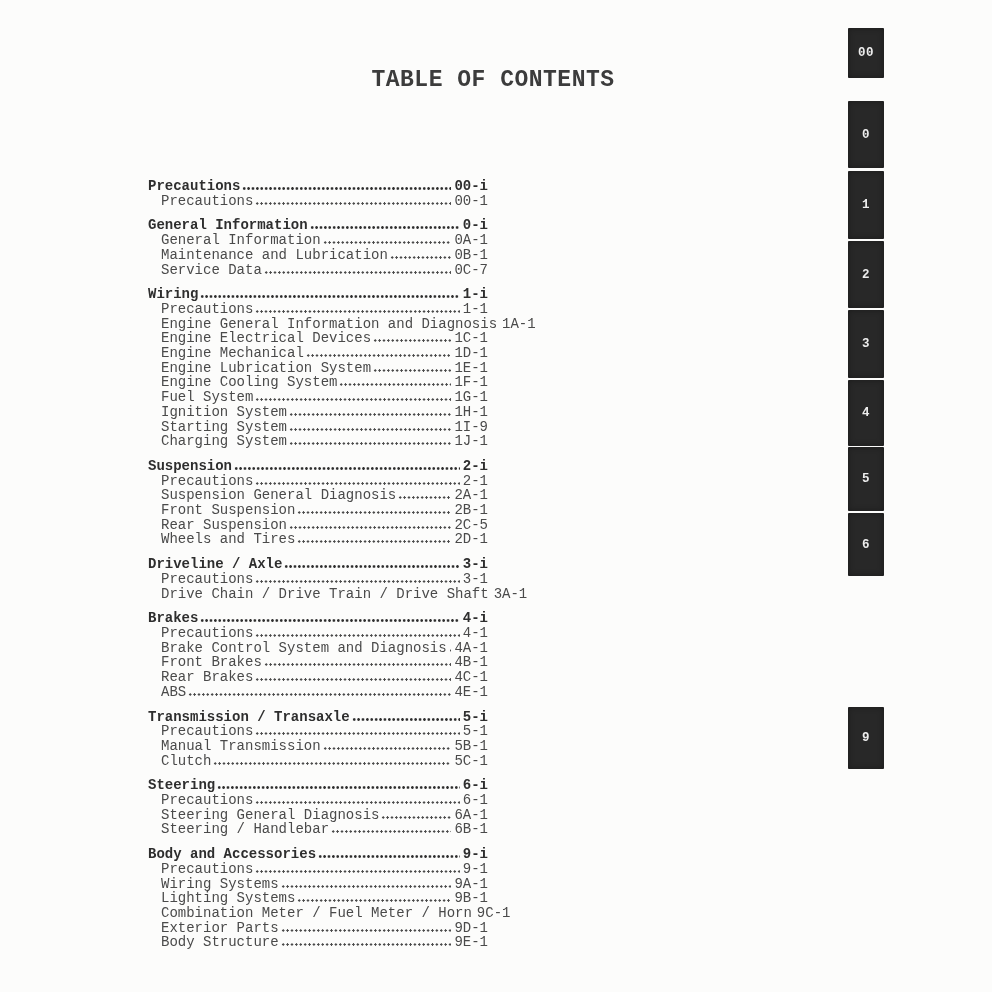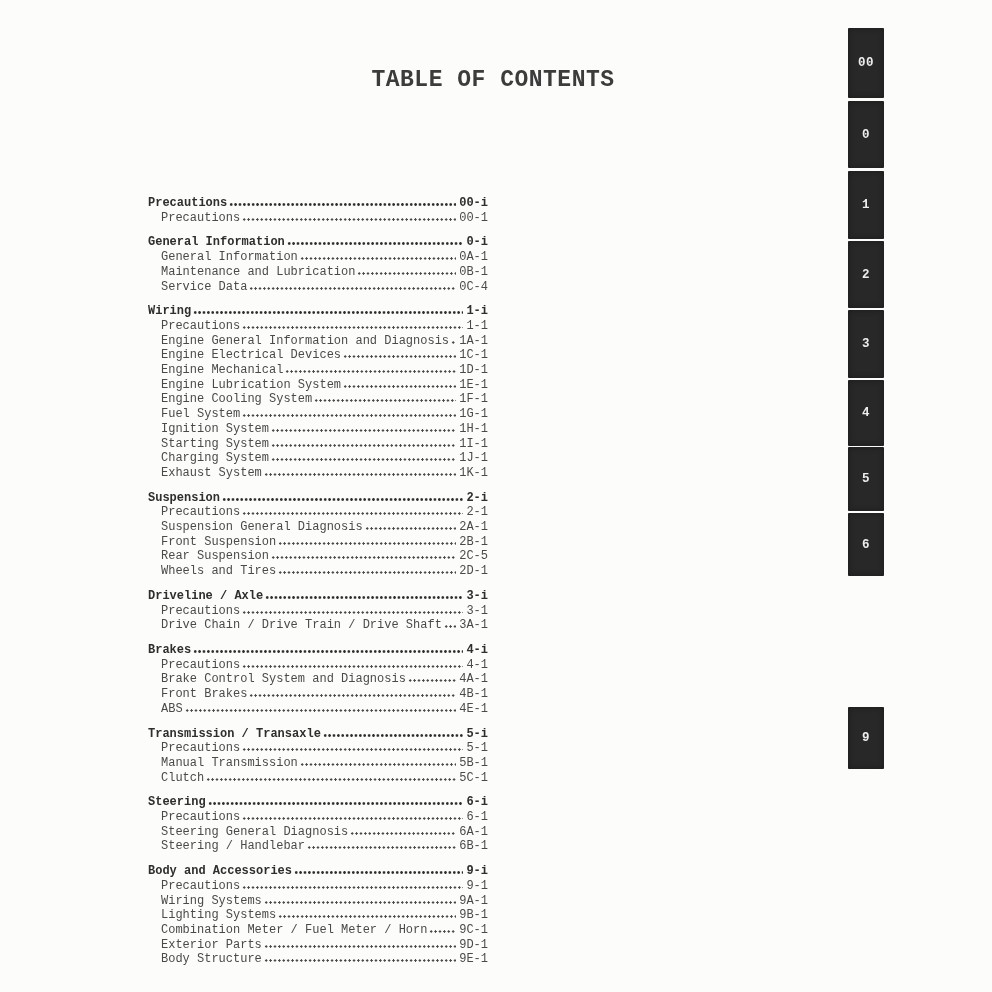--- a/index.html
+++ b/index.html
@@ -15,22 +15,22 @@
     top:67px;left:0;width:986px;
     margin:0;
     text-align:center;
     font-size:23px;
     font-weight:700;
     letter-spacing:0.5px;
     color:var(--title-text,#3c3c3c);
   }
   .toc{
     position:absolute;
-    left:148px;top:196px;width:340px;
-    font-size:12px;
+    left:148px;top:179px;width:340px;
+    font-size:14px;
     line-height:14.7px;
     color:var(--item-text,#4a4a4a);
   }
   .section{margin-top:10px;}
   .section:first-child{margin-top:0;}
   .row{display:flex;align-items:baseline;color:var(--item-text,#4a4a4a);}
   .row.head{font-weight:700;color:var(--heading-text,#2e2e2e);}
   .row.sub{padding-left:13px;}
   .label{white-space:nowrap;}
   .pg{white-space:nowrap;}
@@ -89,21 +89,21 @@
           <span class="pg">0A-1</span>
         </div>
         <div class="row sub">
           <span class="label">Maintenance and Lubrication</span>
           <span class="dots"></span>
           <span class="pg">0B-1</span>
         </div>
         <div class="row sub">
           <span class="label">Service Data</span>
           <span class="dots"></span>
-          <span class="pg">0C-4</span>
+          <span class="pg">0C-7</span>
         </div>
       </div>
       <div class="section">
         <div class="row head">
           <span class="label">Wiring</span>
           <span class="dots"></span>
           <span class="pg">1-i</span>
         </div>
         <div class="row sub">
           <span class="label">Precautions</span>
@@ -141,32 +141,27 @@
           <span class="pg">1G-1</span>
         </div>
         <div class="row sub">
           <span class="label">Ignition System</span>
           <span class="dots"></span>
           <span class="pg">1H-1</span>
         </div>
         <div class="row sub">
           <span class="label">Starting System</span>
           <span class="dots"></span>
-          <span class="pg">1I-1</span>
+          <span class="pg">1I-9</span>
         </div>
         <div class="row sub">
           <span class="label">Charging System</span>
           <span class="dots"></span>
           <span class="pg">1J-1</span>
         </div>
-        <div class="row sub">
-          <span class="label">Exhaust System</span>
-          <span class="dots"></span>
-          <span class="pg">1K-1</span>
-        </div>
       </div>
       <div class="section">
         <div class="row head">
           <span class="label">Suspension</span>
           <span class="dots"></span>
           <span class="pg">2-i</span>
         </div>
         <div class="row sub">
           <span class="label">Precautions</span>
           <span class="dots"></span>
@@ -223,20 +218,25 @@
         </div>
         <div class="row sub">
           <span class="label">Brake Control System and Diagnosis</span>
           <span class="dots"></span>
           <span class="pg">4A-1</span>
         </div>
         <div class="row sub">
           <span class="label">Front Brakes</span>
           <span class="dots"></span>
           <span class="pg">4B-1</span>
+        </div>
+        <div class="row sub">
+          <span class="label">Rear Brakes</span>
+          <span class="dots"></span>
+          <span class="pg">4C-1</span>
         </div>
         <div class="row sub">
           <span class="label">ABS</span>
           <span class="dots"></span>
           <span class="pg">4E-1</span>
         </div>
       </div>
       <div class="section">
         <div class="row head">
           <span class="label">Transmission / Transaxle</span>
@@ -313,21 +313,21 @@
           <span class="pg">9D-1</span>
         </div>
         <div class="row sub">
           <span class="label">Body Structure</span>
           <span class="dots"></span>
           <span class="pg">9E-1</span>
         </div>
       </div>
     </div>
   <div class="tab-col" id="tabs">
-      <div class="tab" style="top: 28px; height: 70px;">
+      <div class="tab" style="top: 28px; height: 50px;">
         <span>00</span>
       </div>
       <div class="tab" style="top: 101px; height: 67px;">
         <span>0</span>
       </div>
       <div class="tab" style="top: 171px; height: 68px;">
         <span>1</span>
       </div>
       <div class="tab" style="top: 241px; height: 67px;">
         <span>2</span>

